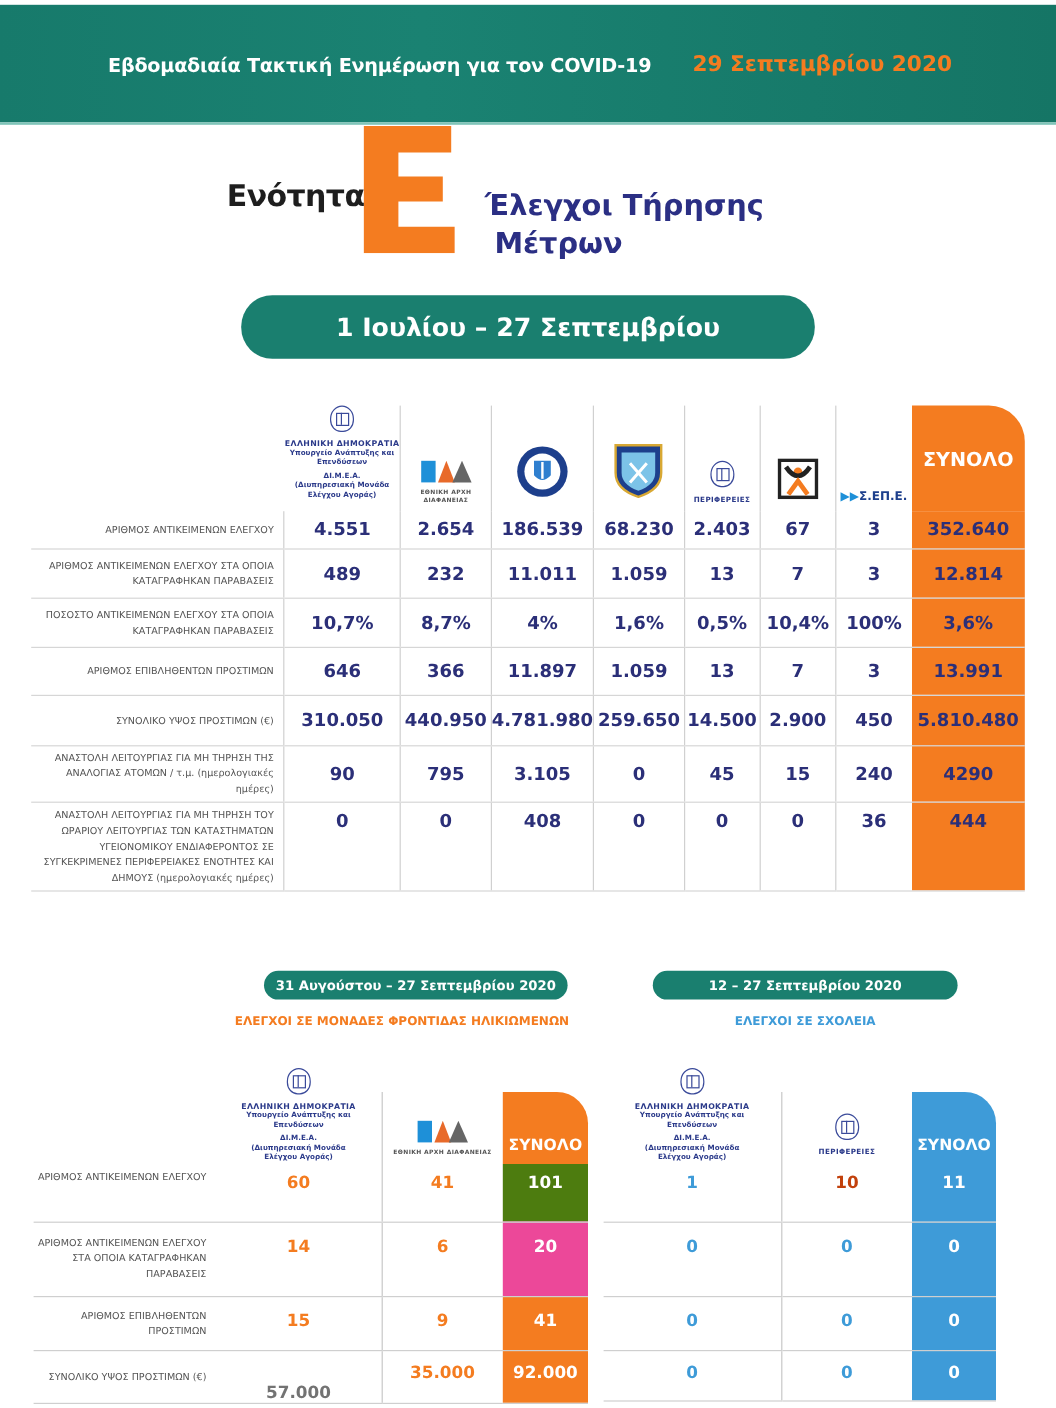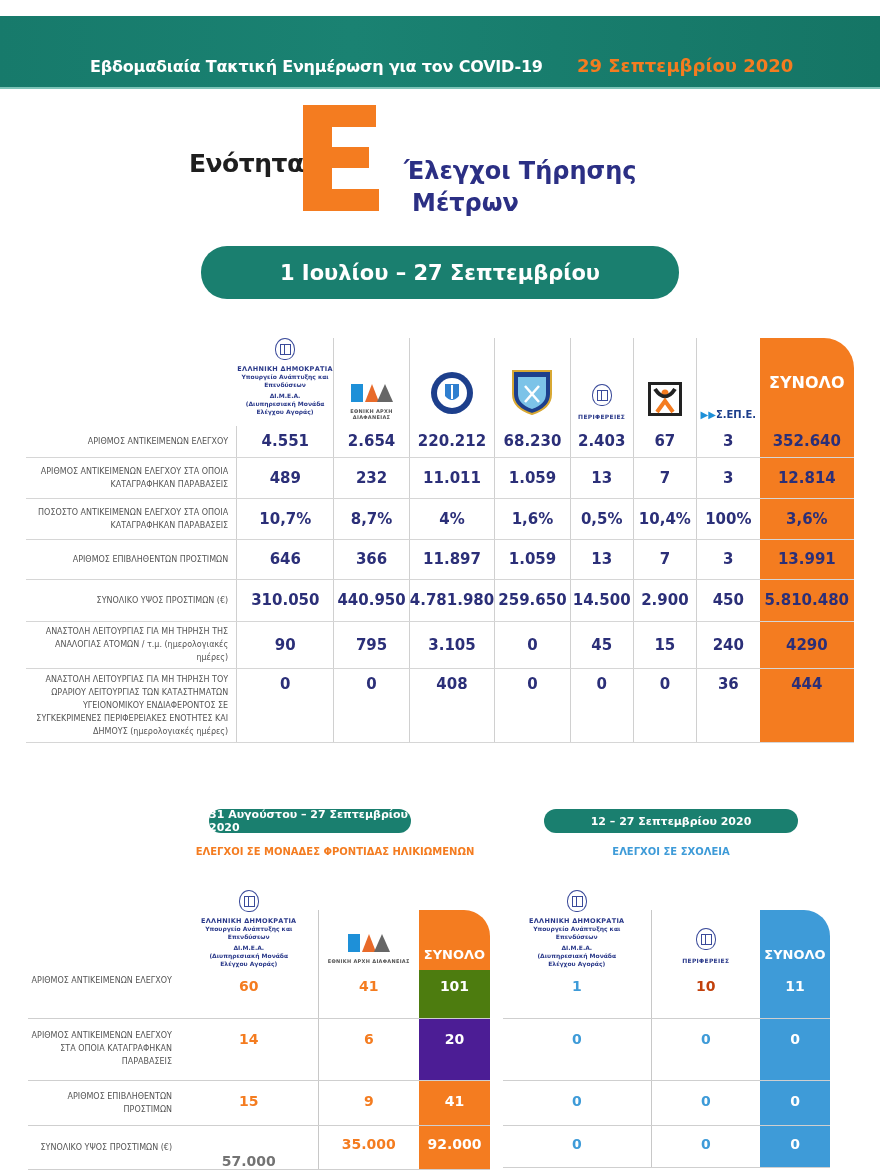--- a/index.html
+++ b/index.html
@@ -1,17 +1,17 @@
 <!DOCTYPE html>
 <html><head>
 <meta charset="utf-8">
 <style>
   * { box-sizing: border-box; margin: 0; padding: 0; }
   body { width: 880px; height: 1173px; background: #ffffff; font-family: "DejaVu Sans", sans-serif; position: relative; overflow: hidden; color: #2b2f78; }
-  .header { position: absolute; left: 0; top: 16px; width: 880px; height: 73px; background: linear-gradient(90deg, #177a6b 0%, #1a8272 40%, #157565 100%); border-bottom: 2px solid #7ec4b8; }
+  .header { position: absolute; left: 0; top: 4px; width: 880px; height: 100px; background: linear-gradient(90deg, #177a6b 0%, #1a8272 40%, #157565 100%); border-bottom: 2px solid #7ec4b8; }
   .header-title { position: absolute; left: 90px; top: 41px; color: #ffffff; font-weight: bold; font-size: 16px; letter-spacing: -0.2px; }
   .header-date { position: absolute; left: 577px; top: 39px; color: #f47c20; font-weight: bold; font-size: 18px; }
 
   .section-label { position: absolute; left: 189px; top: 149px; font-size: 25px; font-weight: bold; color: #1e1e1e; letter-spacing: -0.5px; }
   .section-letter { position: absolute; left: 303px; top: 105px; width: 76px; height: 106px; }
   .section-subtitle { position: absolute; left: 404px; top: 155px; font-size: 24px; font-weight: bold; color: #2b2f84; line-height: 32px; }
 
   .pill { position: absolute; background: #1a7f6f; color: #fff; font-weight: bold; border-radius: 26px; display: flex; align-items: center; justify-content: center; }
   .pill-main { left: 201px; top: 246px; width: 478px; height: 53px; font-size: 21px; }
   .pill-small { height: 24px; font-size: 11px; border-radius: 12px; }
@@ -118,21 +118,21 @@
       <div style="font-size:10px;font-weight:bold;color:#1d3f8c;white-space:nowrap">
         <span style="color:#1e90d8">▶▶</span><span>Σ.ΕΠ.Ε.</span>
       </div>
     </th>
     <th class="total-head" style="width:94px;height:88px">ΣΥΝΟΛΟ</th>
   </tr>
   <tr class="row" style="height:31px">
     <td class="label">ΑΡΙΘΜΟΣ ΑΝΤΙΚΕΙΜΕΝΩΝ ΕΛΕΓΧΟΥ</td>
     <td class="val">4.551</td>
     <td class="val">2.654</td>
-    <td class="val">220.212</td>
+    <td class="val">186.539</td>
     <td class="val">68.230</td>
     <td class="val">2.403</td>
     <td class="val">67</td>
     <td class="val">3</td>
     <td class="val total">352.640</td>
   </tr>
   <tr class="row" style="height:41px">
     <td class="label">ΑΡΙΘΜΟΣ ΑΝΤΙΚΕΙΜΕΝΩΝ ΕΛΕΓΧΟΥ ΣΤΑ ΟΠΟΙΑ ΚΑΤΑΓΡΑΦΗΚΑΝ ΠΑΡΑΒΑΣΕΙΣ</td>
     <td class="val">489</td>
     <td class="val">232</td>
@@ -194,21 +194,21 @@
     <td class="val" style="vertical-align:top;padding-top:6px">408</td>
     <td class="val" style="vertical-align:top;padding-top:6px">0</td>
     <td class="val" style="vertical-align:top;padding-top:6px">0</td>
     <td class="val" style="vertical-align:top;padding-top:6px">0</td>
     <td class="val" style="vertical-align:top;padding-top:6px">36</td>
     <td class="val total" style="vertical-align:top;padding-top:6px">444</td>
   </tr>
 </tbody>
   </table>
 
-<div class="pill pill-small" style="left:209px;top:809px;width:202px;">31 Αυγούστου – 27 Σεπτεμβρίου 2020</div>
+<div class="pill pill-small" style="left:220px;top:809px;width:253px;">31 Αυγούστου – 27 Σεπτεμβρίου 2020</div>
 <div class="sub-heading" style="left:160px;top:846px;width:350px;color:#f47c20">ΕΛΕΓΧΟΙ ΣΕ ΜΟΝΑΔΕΣ ΦΡΟΝΤΙΔΑΣ ΗΛΙΚΙΩΜΕΝΩΝ</div>
 <div class="pill pill-small" style="left:544px;top:809px;width:254px;">12 – 27 Σεπτεμβρίου 2020</div>
 <div class="sub-heading" style="left:544px;top:846px;width:254px;color:#3e9bd8">ΕΛΕΓΧΟΙ ΣΕ ΣΧΟΛΕΙΑ</div>
 
 <table class="sub-table" style="left:28px;width:462px">
   <tbody>
       <tr>
     <th style="width:152px"></th>
     <th style="width:138px;vertical-align:top">
       <div class="gov-block" style="margin-top:-20px">
@@ -234,21 +234,21 @@
   <tr class="row" style="height:48px">
     <td class="label" style="vertical-align:top;padding-top:4px">ΑΡΙΘΜΟΣ ΑΝΤΙΚΕΙΜΕΝΩΝ ΕΛΕΓΧΟΥ</td>
     <td class="val" style="color:#f47c20;border-left:none">60</td>
     <td class="val" style="color:#f47c20">41</td>
     <td class="val total" style="background:#4d7c0f">101</td>
   </tr>
   <tr class="row" style="height:62px">
     <td class="label" style="vertical-align:top;padding-top:10px">ΑΡΙΘΜΟΣ ΑΝΤΙΚΕΙΜΕΝΩΝ ΕΛΕΓΧΟΥ ΣΤΑ ΟΠΟΙΑ ΚΑΤΑΓΡΑΦΗΚΑΝ ΠΑΡΑΒΑΣΕΙΣ</td>
     <td class="val" style="color:#f47c20;border-left:none;padding-top:12px">14</td>
     <td class="val" style="color:#f47c20;padding-top:12px">6</td>
-    <td class="val total" style="background:#4c1d95;padding-top:12px">20</td>
+    <td class="val total" style="background:#ec4899;padding-top:12px">20</td>
   </tr>
   <tr class="row" style="height:45px">
     <td class="label">ΑΡΙΘΜΟΣ ΕΠΙΒΛΗΘΕΝΤΩΝ ΠΡΟΣΤΙΜΩΝ</td>
     <td class="val" style="color:#f47c20;border-left:none;padding-top:12px">15</td>
     <td class="val" style="color:#f47c20;padding-top:12px">9</td>
     <td class="val total" style="background:#f47c20;padding-top:12px">41</td>
   </tr>
   <tr class="row" style="height:42px">
     <td class="label">ΣΥΝΟΛΙΚΟ ΥΨΟΣ ΠΡΟΣΤΙΜΩΝ (€)</td>
     <td class="val" style="color:#737373;border-left:none;padding-top:27px">57.000</td>

